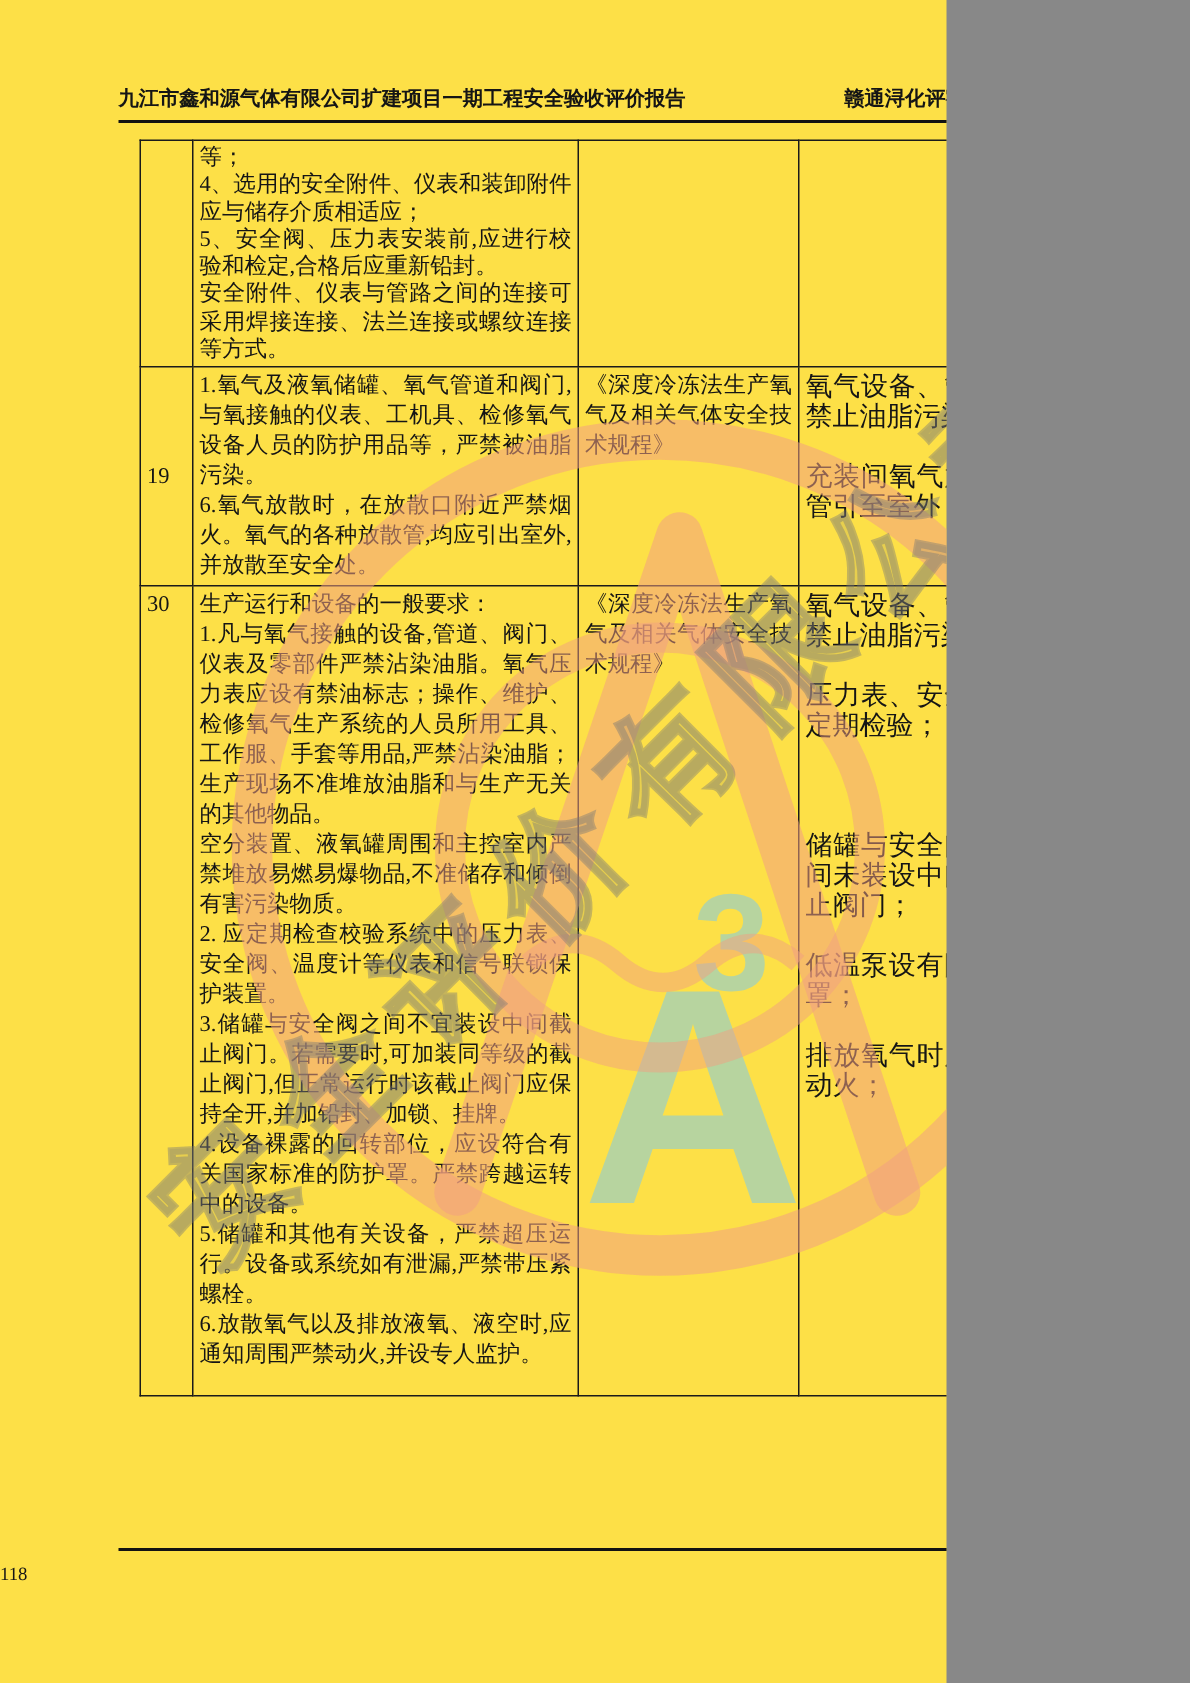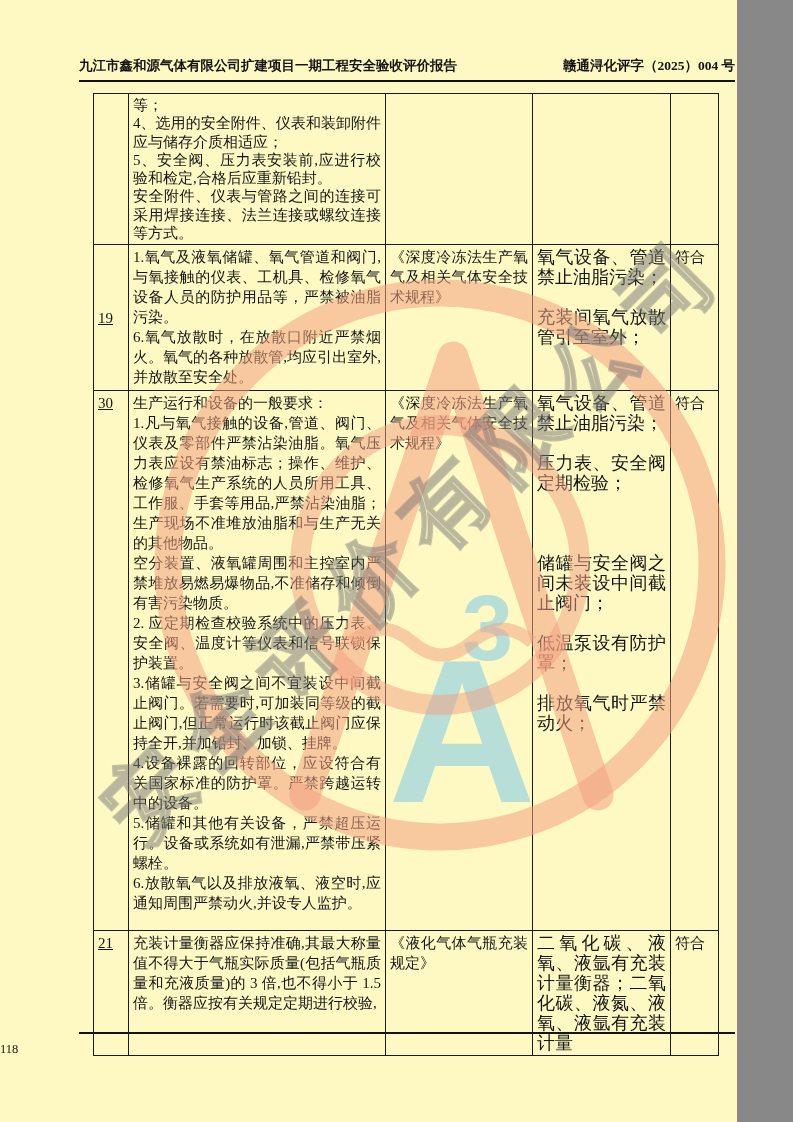--- a/index.html
+++ b/index.html
@@ -1,27 +1,27 @@
 <!DOCTYPE html>
 <html lang="zh"><head>
 <meta charset="utf-8">
 <style>
   html,body{margin:0;padding:0;background:#888;}
-  .page{position:relative;width:737px;height:1122px;background:#fef9c3;overflow:hidden;
+  .page{position:relative;width:631px;height:1122px;background:#fde047;overflow:hidden;
         font-family:"Liberation Serif","DejaVu Serif",serif;color:#151515;}
   
   .header{position:absolute;left:79px;top:57px;width:656px;display:flex;
           justify-content:space-between;align-items:flex-end;font-weight:bold;font-size:13.5px;white-space:nowrap;}
   .header-rule{position:absolute;left:79px;top:80px;width:656px;height:2px;background:#121212;}
   
   table.doc-table{position:absolute;left:93px;top:93px;width:625px;border-collapse:collapse;
           table-layout:fixed;font-size:15px;}
   table.doc-table td{border:1.5px solid #1a1a1a;vertical-align:top;padding:2px 4px;
           line-height:20px;overflow:hidden;white-space:pre-line;text-align:justify;word-break:break-all;}
-  td.no{ text-align:center;white-space:normal;padding:2px 0;text-decoration:underline;}
+  td.no{ text-align:center;white-space:normal;padding:2px 0;}
   tr.r0 td{line-height:18.3px;}
   tr.r0{height:147px;} tr.r19{height:146px;} tr.r20{height:540px;} tr.r21{height:82px;}
   tr.r19 td.no{vertical-align:middle;}
   td.std{vertical-align:middle;text-align:left;}
   td.fnd{font-size:18px;text-align:left;font-family:Liberation Serif, serif;}
   td.ccl{vertical-align:middle;text-align:center;white-space:normal;}
   
   .footer-rule{position:absolute;left:79px;top:1032px;width:656px;height:2px;background:#121212;}
   .page-num{position:absolute;left:0;top:1042px;width:793px;text-align:left;font-size:12.5px;}
   
@@ -87,27 +87,20 @@
 
 
 
 储罐与安全阀之间未装设中间截止阀门；
 
 低温泵设有防护罩；
 
 排放氧气时严禁动火；</td>
         <td class="ccl">符合</td>
       </tr>
-      <tr class="r21">
-        <td class="no">21</td>
-        <td class="req">充装计量衡器应保持准确,其最大称量值不得大于气瓶实际质量(包括气瓶质量和充液质量)的 3 倍,也不得小于 1.5 倍。衡器应按有关规定定期进行校验,</td>
-        <td class="std">《液化气体气瓶充装规定》</td>
-        <td class="fnd">二氧化碳、液氧、液氩有充装计量衡器；二氧化碳、液氮、液氧、液氩有充装计量</td>
-        <td class="ccl">符合</td>
-      </tr>
     </tbody>
   </table>
 
   <div class="wm">
     <svg width="793" height="1122" viewBox="0 0 793 1122">
 
       <text x="462" y="660" font-size="92" font-weight="bold" fill="#7fcbe8" opacity="0.55" font-family="&quot;Liberation Sans&quot;,&quot;DejaVu Sans&quot;,sans-serif">3</text>
       <text x="388" y="802" font-size="205" font-weight="bold" fill="#7fcbe8" opacity="0.55" font-family="&quot;Liberation Sans&quot;,&quot;DejaVu Sans&quot;,sans-serif">A</text>
 
       <circle cx="440" cy="565" r="272" fill="none" stroke="#f2a081" stroke-width="27" opacity="0.55"></circle>

